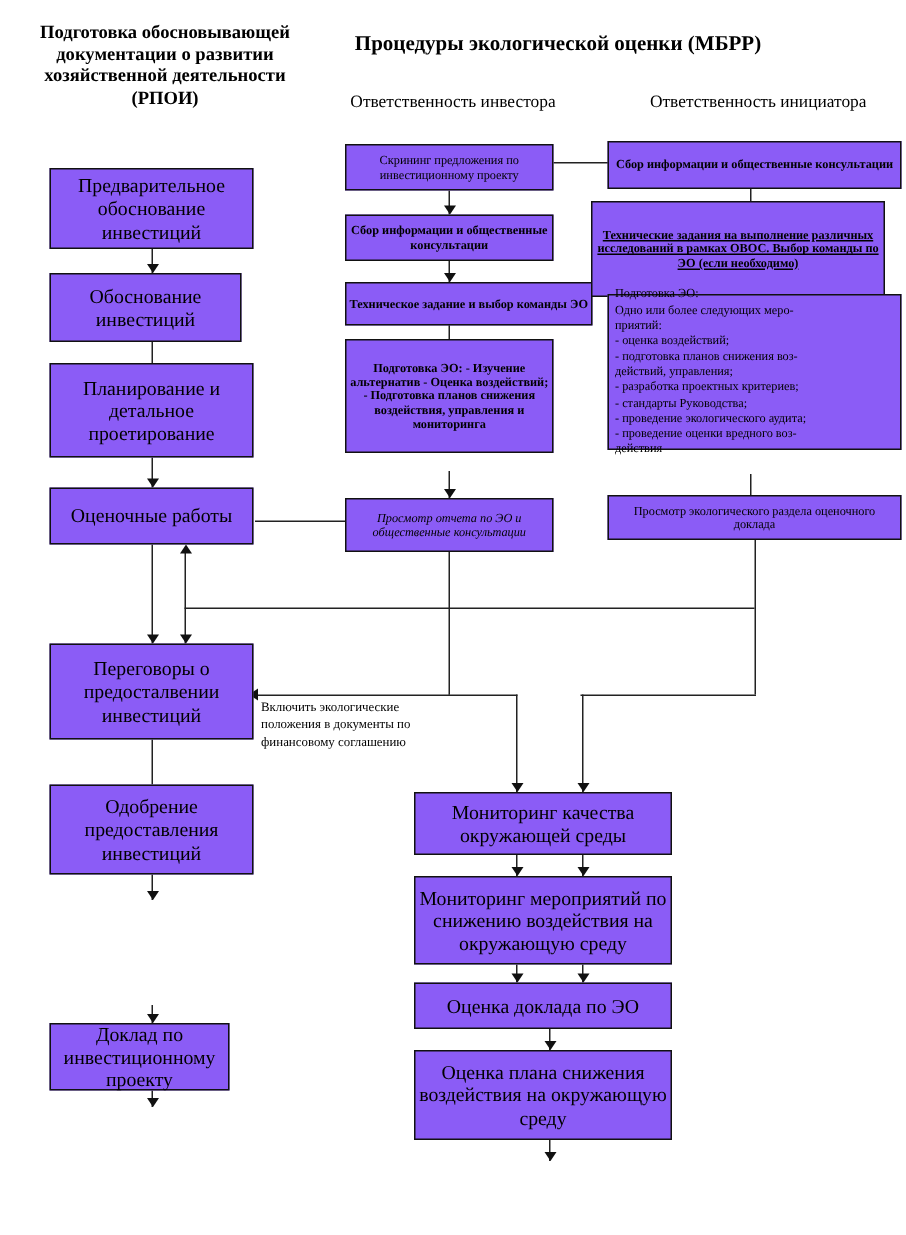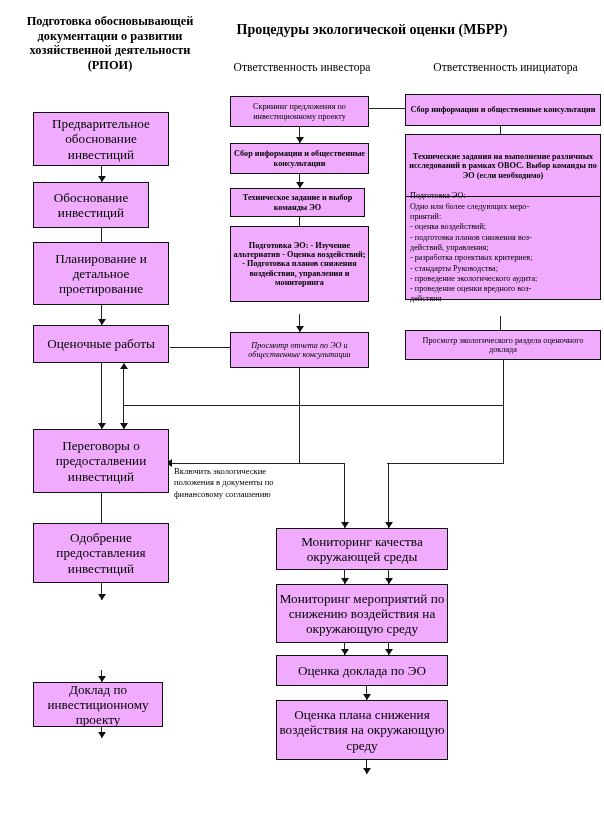--- a/index.html
+++ b/index.html
@@ -24,21 +24,21 @@
   .subhdr{
     position:absolute;
     text-align:center;
     font-weight:normal;
     line-height:1.18;
   }
   .box{
     position:absolute;
     box-sizing:border-box;
     border:1px solid #111;
-    background:#f0abfc;
+    background:#8b5cf6;
     display:flex;
     align-items:center;
     justify-content:center;
     text-align:center;
     line-height:1.14;
     padding:1px 2px;
     z-index:3;
   }
   .box.left-align{
     justify-content:flex-start;
@@ -182,71 +182,71 @@
   <div class="line vline" style="left:366px;top:686px;height:14px;"></div>
   <div class="arrow" style="left:363px;top:694px;"></div>
 
   <div class="line vline" style="left:366px;top:760px;height:14px;"></div>
   <div class="arrow" style="left:363px;top:768px;"></div>
 
   <div class="box big" style="left:33px;top:112px;width:136px;height:54px;">
     <span>Предварительное обоснование инвестиций</span>
   </div>
 
-  <div class="box big" style="left:33px;top:182px;width:116px;height:46px;">
+  <div class="box big" style="left:33px;top:182px;width:128px;height:46px;">
     <span>Обоснование инвестиций</span>
   </div>
 
   <div class="box big" style="left:33px;top:242px;width:136px;height:63px;">
     <span>Планирование и детальное проетирование</span>
   </div>
 
   <div class="box big" style="left:33px;top:325px;width:136px;height:38px;">
     <span>Оценочные работы</span>
   </div>
 
   <div class="box big" style="left:33px;top:429px;width:136px;height:64px;">
     <span>Переговоры о предосталвении инвестиций</span>
   </div>
 
   <div class="box big" style="left:33px;top:523px;width:136px;height:60px;">
     <span>Одобрение предоставления инвестиций</span>
   </div>
 
 
-  <div class="box big" style="left:33px;top:682px;width:130px;height:45px;">
+  <div class="box big" style="left:33px;top:682px;width:120px;height:45px;">
     <span>Доклад по инвестиционному проекту</span>
   </div>
 
 
   <div class="box small" style="left:230px;top:96px;width:139px;height:31px;">
     <span>Скрининг предложения по инвестиционному проекту</span>
   </div>
 
   <div class="box small-b" style="left:230px;top:143px;width:139px;height:31px;">
     <span>Сбор информации и общественные консультации</span>
   </div>
 
-  <div class="box small-b" style="left:230px;top:188px;width:135px;height:29px;">
+  <div class="box small-b" style="left:230px;top:188px;width:165px;height:29px;">
     <span>Техническое задание и выбор команды ЭО</span>
   </div>
 
   <div class="box small-b" style="left:230px;top:226px;width:139px;height:76px;">
     <span>Подготовка ЭО: - Изучение альтернатив - Оценка воздействий; - Подготовка планов снижения воздействия, управления и мониторинга</span>
   </div>
 
   <div class="box small ital" style="left:230px;top:332px;width:139px;height:36px;">
     <span>Просмотр отчета по ЭО и общественные консультации</span>
   </div>
 
   <div class="box small-b" style="left:405px;top:94px;width:196px;height:32px;">
     <span>Сбор информации и общественные консультации</span>
   </div>
 
-  <div class="box small-b" style="left:405px;top:134px;width:196px;height:64px;">
+  <div class="box small-b" style="left:394px;top:134px;width:196px;height:64px;text-decoration:underline;">
     <span>Технические задания на выполнение различных исследований в рамках ОВОС. Выбор команды по ЭО (если необходимо)</span>
   </div>
 
   <div class="box small left-align" style="left:405px;top:196px;width:196px;height:104px;">
     <span style="white-space:pre-line;line-height:1.26;">Подготовка ЭО:
 Одно или более следующих меро-
 приятий:
 - оценка воздействий;
 - подготовка планов снижения воз-
 действий, управления;

